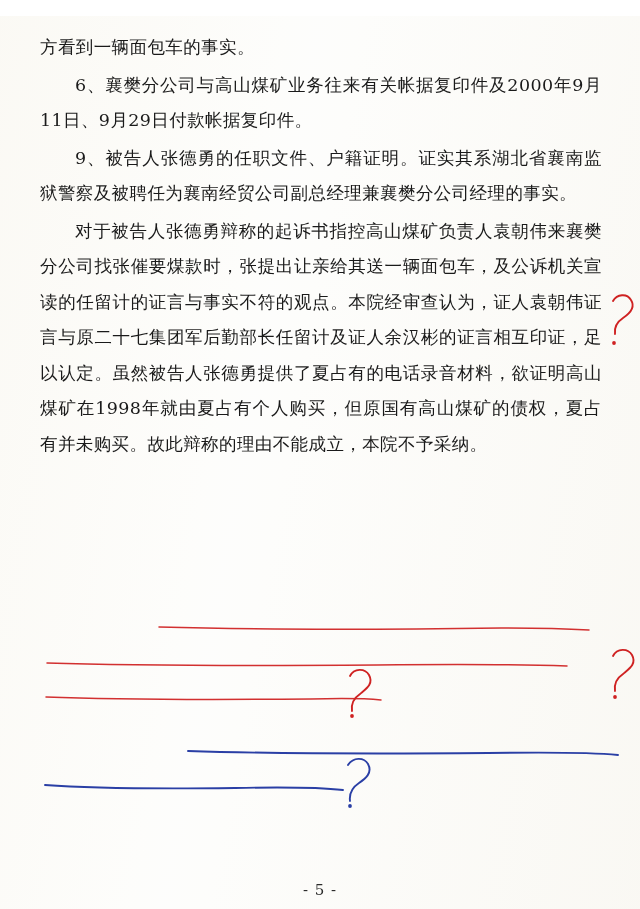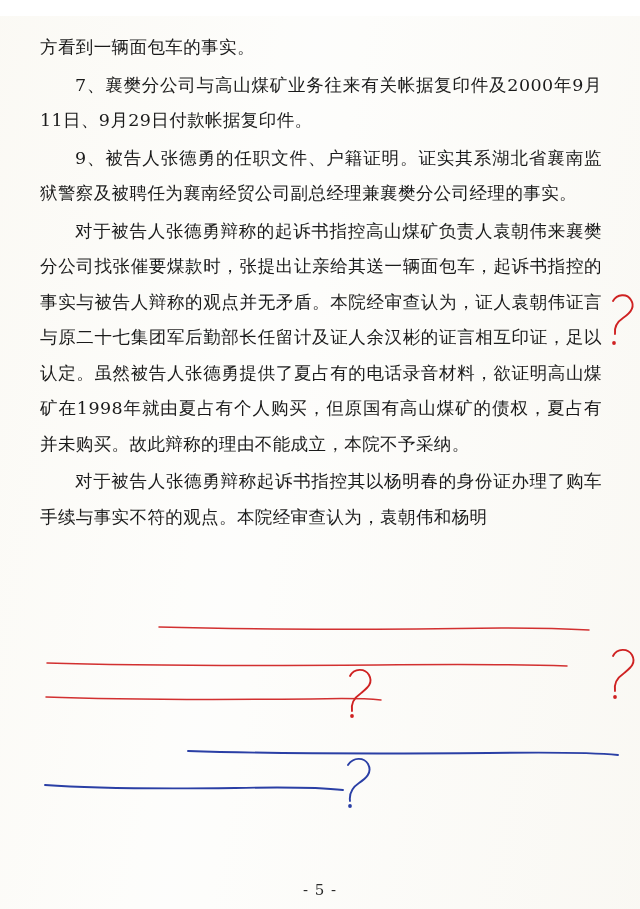--- a/index.html
+++ b/index.html
@@ -96,24 +96,23 @@
     stroke-linejoin: round;
   }
 </style>
 </head>
 <body>
 
 <div class="page">
 
   <div class="doc-body">
     <p class="para">方看到一辆面包车的事实。</p>
-    <p class="para indent">7、襄樊分公司与高山煤矿业务往来有关帐据复印件及2000年9月11日、9月29日付款帐据复印件。</p>
+    <p class="para indent">6、襄樊分公司与高山煤矿业务往来有关帐据复印件及2000年9月11日、9月29日付款帐据复印件。</p>
     <p class="para indent">9、被告人张德勇的任职文件、户籍证明。证实其系湖北省襄南监狱警察及被聘任为襄南经贸公司副总经理兼襄樊分公司经理的事实。</p>
-    <p class="para indent">对于被告人张德勇辩称的起诉书指控高山煤矿负责人袁朝伟来襄樊分公司找张催要煤款时，张提出让亲给其送一辆面包车，起诉书指控的事实与被告人辩称的观点并无矛盾。本院经审查认为，证人袁朝伟证言与原二十七集团军后勤部长任留计及证人余汉彬的证言相互印证，足以认定。虽然被告人张德勇提供了夏占有的电话录音材料，欲证明高山煤矿在1998年就由夏占有个人购买，但原国有高山煤矿的债权，夏占有并未购买。故此辩称的理由不能成立，本院不予采纳。</p>
-    <p class="para indent">对于被告人张德勇辩称起诉书指控其以杨明春的身份证办理了购车手续与事实不符的观点。本院经审查认为，袁朝伟和杨明</p>
+    <p class="para indent">对于被告人张德勇辩称的起诉书指控高山煤矿负责人袁朝伟来襄樊分公司找张催要煤款时，张提出让亲给其送一辆面包车，及公诉机关宣读的任留计的证言与事实不符的观点。本院经审查认为，证人袁朝伟证言与原二十七集团军后勤部长任留计及证人余汉彬的证言相互印证，足以认定。虽然被告人张德勇提供了夏占有的电话录音材料，欲证明高山煤矿在1998年就由夏占有个人购买，但原国有高山煤矿的债权，夏占有并未购买。故此辩称的理由不能成立，本院不予采纳。</p>
   </div>
 
   <div class="annot-layer">
     <svg viewBox="0 0 640 909" xmlns="http://www.w3.org/2000/svg">
 
       <g>
         <path class="ink-red" d="M613 285 c4 -7 14 -8 18 -1 c5 8 -2 14 -8 18 c-6 4 -9 9 -8 16"></path>
         <circle cx="614" cy="327" r="1.9" fill="#cf2222"></circle>
       </g>
 

